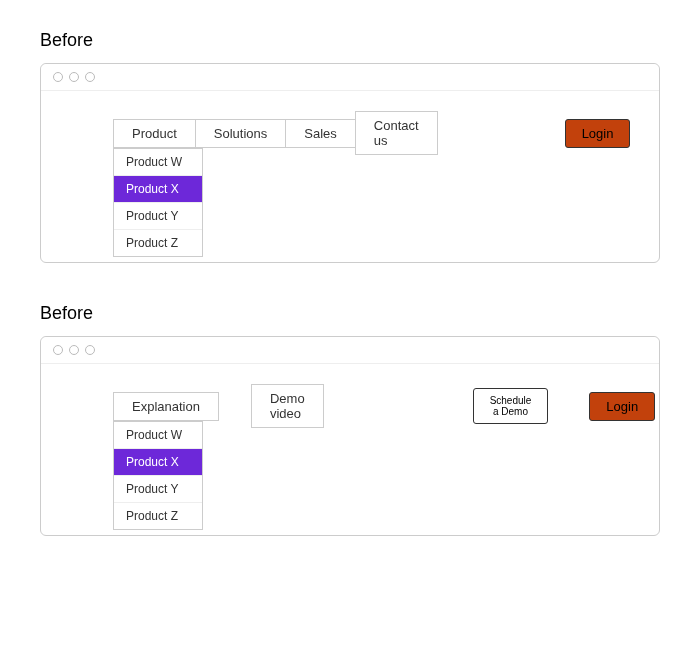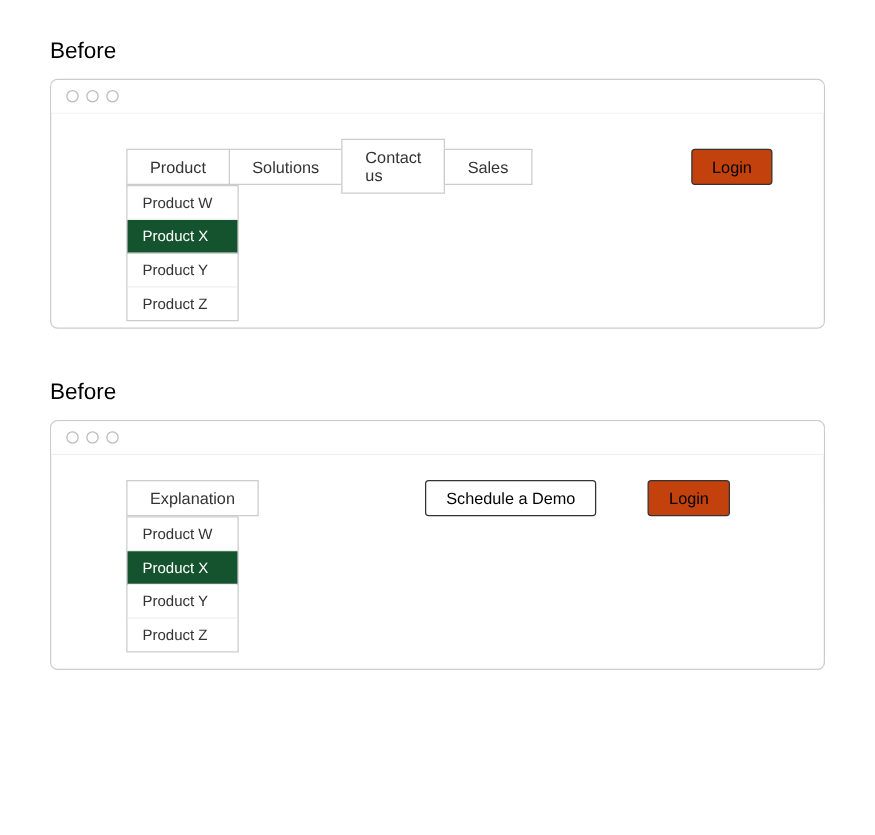--- a/index.html
+++ b/index.html
@@ -70,30 +70,31 @@
       font-size: 13px;
       cursor: pointer;
       border-radius: 3px;
       margin-left: 8px;
     }
 
     .nav-btn-primary {
       border: 1px solid #333;
       padding: 6px 16px;
       background: #fff;
-      font-size: 13px;
+      font-size: 10px;
       cursor: pointer;
       border-radius: 3px;
-      margin-left: 8px;
+      margin-left: 24px;
     }
 
     .dropdown-container {
       position: relative;
       display: inline-block;
       margin-top: 0;
+      margin-left: 12px;
     }
 
     .dropdown-menu {
       border: 1px solid #ccc;
       background: #fff;
       min-width: 90px;
       position: absolute;
       top: 100%;
       left: 0;
       z-index: 10;
@@ -105,21 +106,21 @@
       font-size: 12px;
       color: #333;
       border-bottom: 1px solid #eee;
     }
 
     .dropdown-item:last-child {
       border-bottom: none;
     }
 
     .dropdown-item.active {
-      background: #14532d;
+      background: #6d28d9;
       color: #fff;
     }
   </style>
 </head>
 <body>
 
 <div>
   <h2 class="section-label">Before</h2>
 
   <div class="browser-window">
@@ -135,22 +136,22 @@
             <div class="dropdown-container">
               <div class="nav-item">Product</div>
               <div class="dropdown-menu">
                 <div class="dropdown-item">Product W</div>
                 <div class="dropdown-item active">Product X</div>
                 <div class="dropdown-item">Product Y</div>
                 <div class="dropdown-item">Product Z</div>
               </div>
             </div>
             <div class="nav-item">Solutions</div>
+            <div class="nav-item">Sales</div>
             <div class="nav-item">Contact us</div>
-            <div class="nav-item">Sales</div>
             <div style="flex:1; min-width:120px;"></div>
             <button class="nav-btn">Login</button>
           </div>
         </div>
       </div>
     </div>
   </div>
 </div>
 
 <div style="margin-top: 20px;">
@@ -168,20 +169,21 @@
           <div style="display:flex; align-items:center;gap:33px;">
             <div class="dropdown-container">
               <div class="nav-item">Explanation</div>
               <div class="dropdown-menu">
                 <div class="dropdown-item">Product W</div>
                 <div class="dropdown-item active">Product X</div>
                 <div class="dropdown-item">Product Y</div>
                 <div class="dropdown-item">Product Z</div>
               </div>
             </div>
+            <div class="nav-item">Demo video</div>
             <div style="flex:1; min-width:60px;"></div>
             <button class="nav-btn-primary" style="font-weight:normal;">Schedule a Demo</button>
             <button class="nav-btn">Login</button>
           </div>
         </div>
       </div>
     </div>
   </div>
 </div>
 

